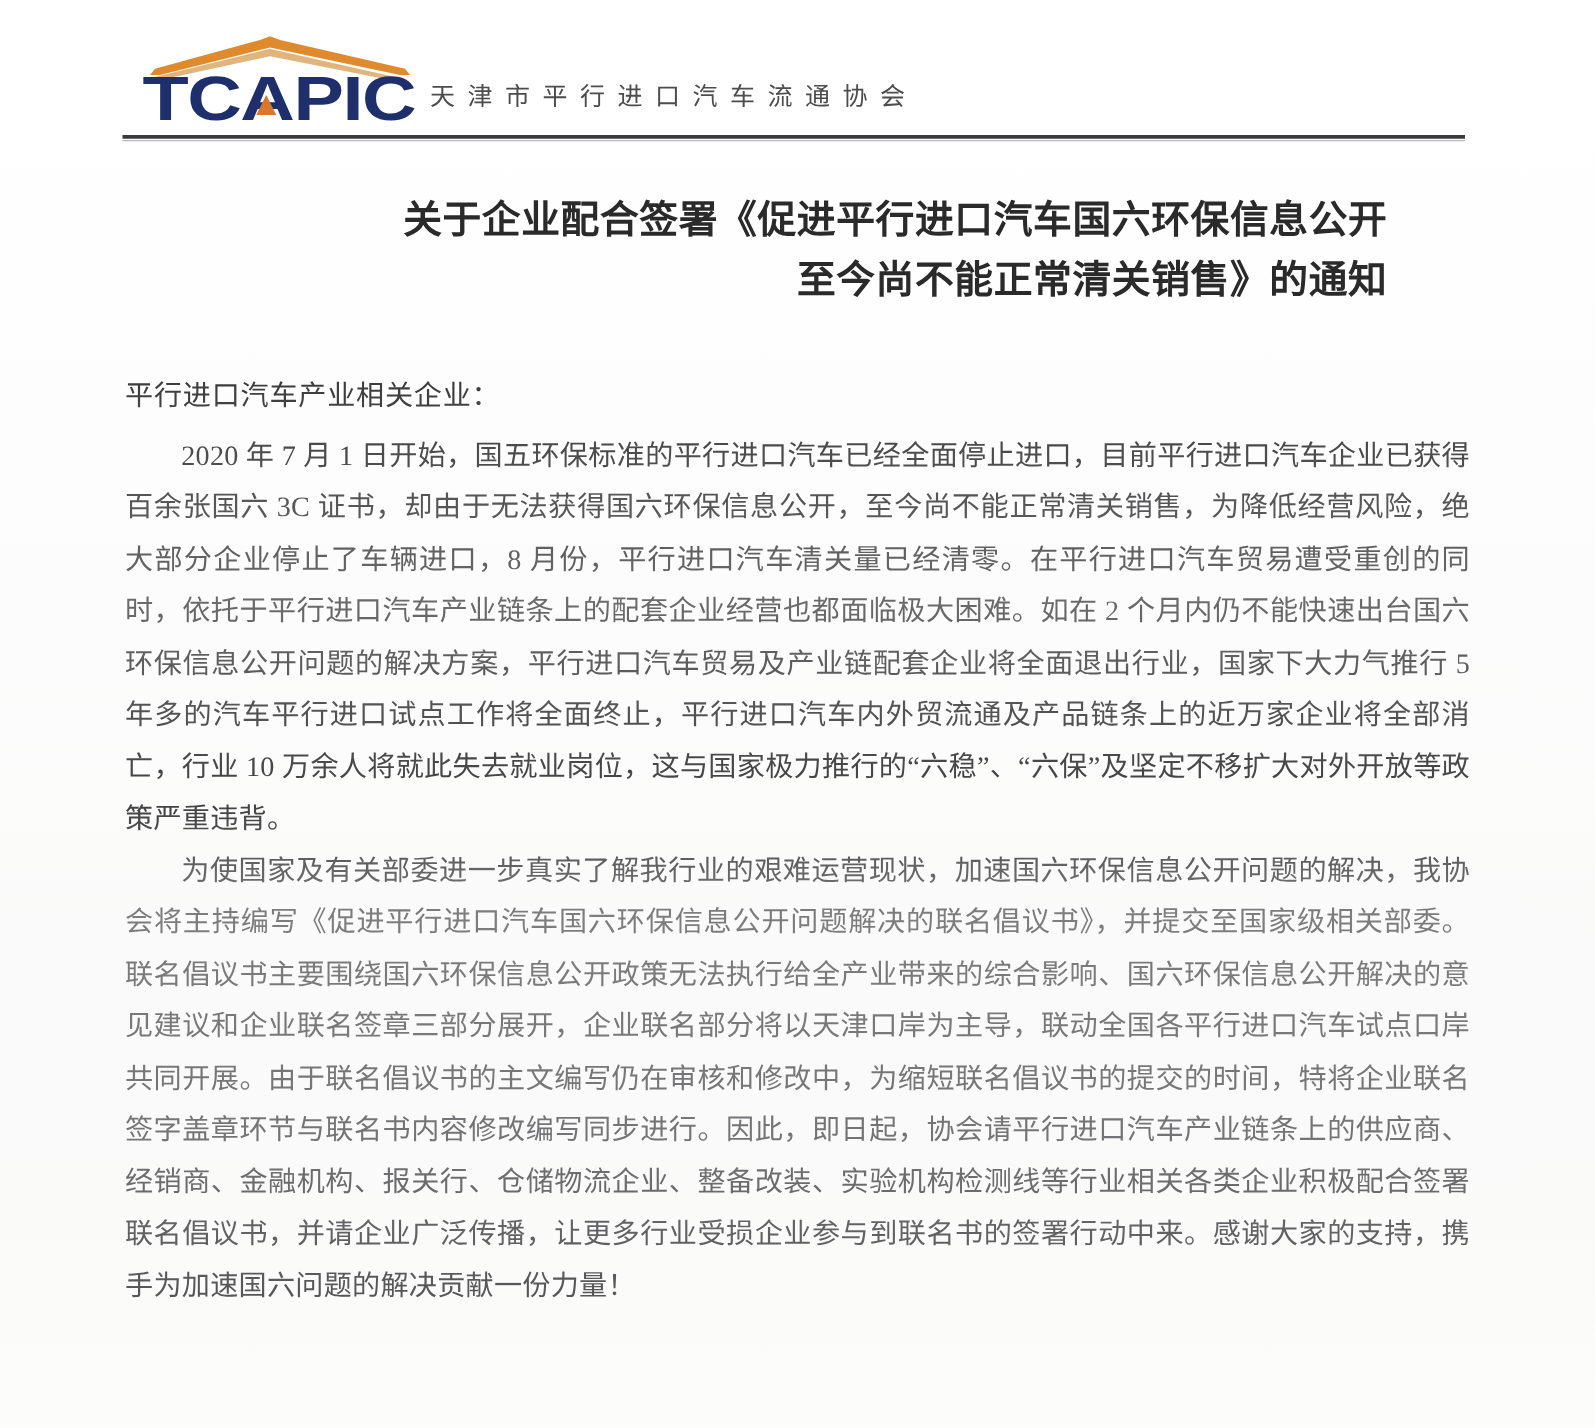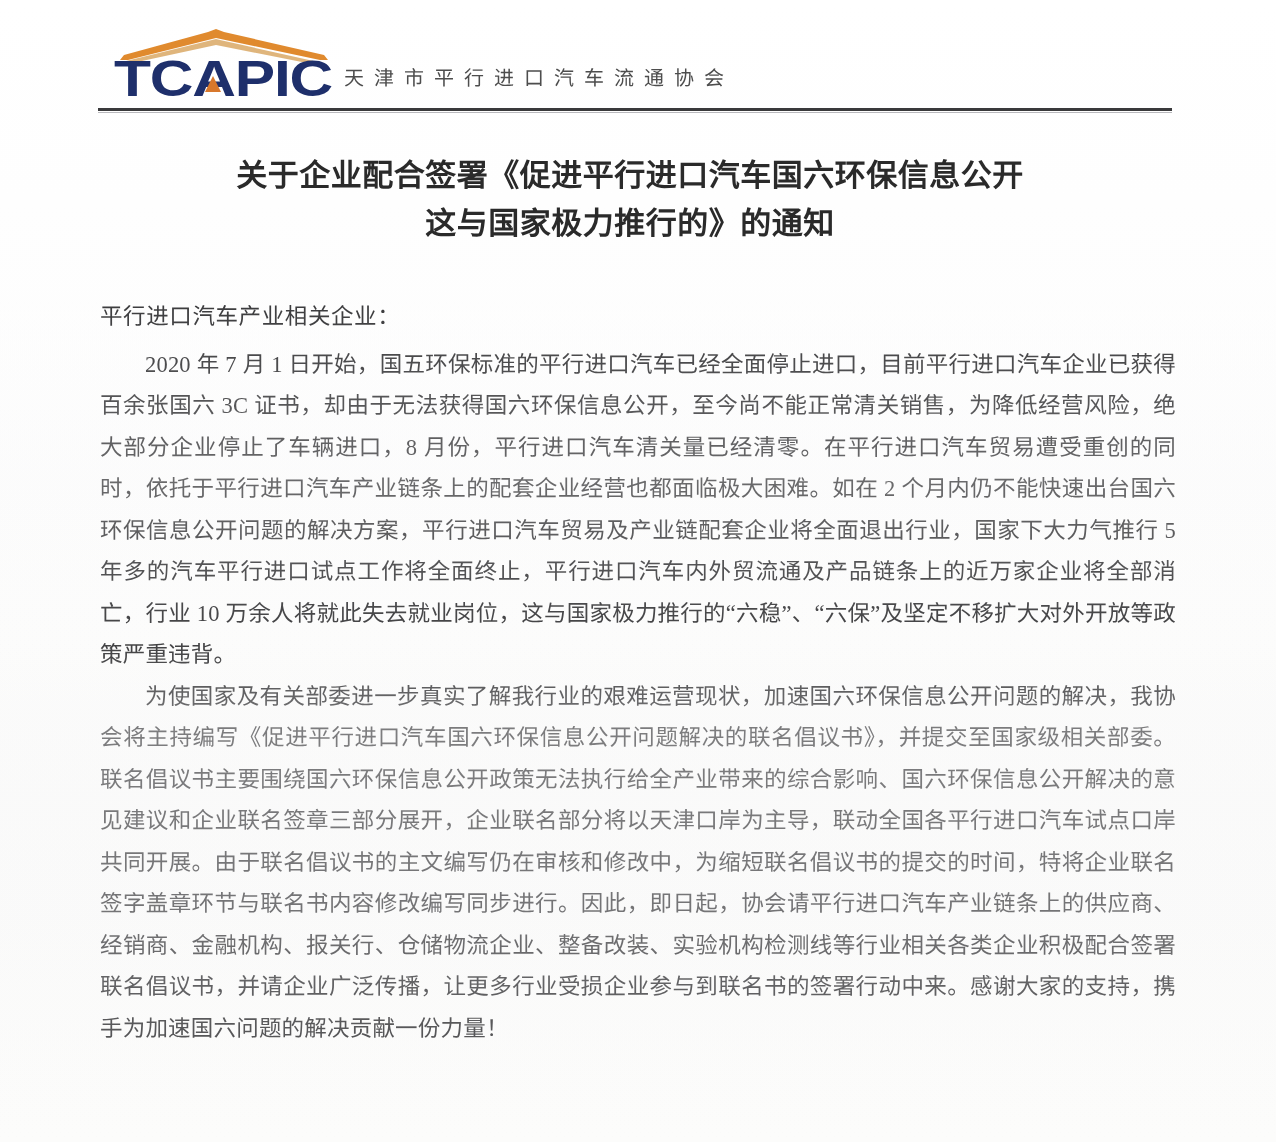--- a/index.html
+++ b/index.html
@@ -79,21 +79,21 @@
     height: 1px;
     background: #b9b9bd;
   }
 
   
   .doc-title {
     position: absolute;
     left: 150px;
     top: 152px;
     width: 960px;
-    text-align: center;
+    text-align: right;
     font-family: "Liberation Sans", "DejaVu Sans", sans-serif;
     font-weight: bold;
     font-size: 31px;
     line-height: 48px;
     color: #2a2a2a;
     letter-spacing: 0.5px;
   }
   .doc-title .tline {
     display: block;
     white-space: nowrap;
@@ -184,21 +184,21 @@
     </div>
 
     <div class="org-name">天津市平行进口汽车流通协会</div>
 
     <div class="header-rule"></div>
     <div class="header-rule-thin"></div>
   </div>
 
   <div class="doc-title">
     <span class="tline">关于企业配合签署《促进平行进口汽车国六环保信息公开</span>
-    <span class="tline">这与国家极力推行的》的通知</span>
+    <span class="tline">至今尚不能正常清关销售》的通知</span>
   </div>
 
   <div class="doc-body">
     <p class="salutation">平行进口汽车产业相关企业：</p>
     <p class="para">2020 年 7 月 1 日开始，国五环保标准的平行进口汽车已经全面停止进口，目前平行进口汽车企业已获得百余张国六 3C 证书，却由于无法获得国六环保信息公开，至今尚不能正常清关销售，为降低经营风险，绝大部分企业停止了车辆进口，8 月份，平行进口汽车清关量已经清零。在平行进口汽车贸易遭受重创的同时，依托于平行进口汽车产业链条上的配套企业经营也都面临极大困难。如在 2 个月内仍不能快速出台国六环保信息公开问题的解决方案，平行进口汽车贸易及产业链配套企业将全面退出行业，国家下大力气推行 5 年多的汽车平行进口试点工作将全面终止，平行进口汽车内外贸流通及产品链条上的近万家企业将全部消亡，行业 10 万余人将就此失去就业岗位，这与国家极力推行的“六稳”、“六保”及坚定不移扩大对外开放等政策严重违背。</p>
     <p class="para">为使国家及有关部委进一步真实了解我行业的艰难运营现状，加速国六环保信息公开问题的解决，我协会将主持编写《促进平行进口汽车国六环保信息公开问题解决的联名倡议书》，并提交至国家级相关部委。联名倡议书主要围绕国六环保信息公开政策无法执行给全产业带来的综合影响、国六环保信息公开解决的意见建议和企业联名签章三部分展开，企业联名部分将以天津口岸为主导，联动全国各平行进口汽车试点口岸共同开展。由于联名倡议书的主文编写仍在审核和修改中，为缩短联名倡议书的提交的时间，特将企业联名签字盖章环节与联名书内容修改编写同步进行。因此，即日起，协会请平行进口汽车产业链条上的供应商、经销商、金融机构、报关行、仓储物流企业、整备改装、实验机构检测线等行业相关各类企业积极配合签署联名倡议书，并请企业广泛传播，让更多行业受损企业参与到联名书的签署行动中来。感谢大家的支持，携手为加速国六问题的解决贡献一份力量！</p>
   </div>
 
   <div class="scan-wash2"></div>
   <div class="scan-wash"></div>

